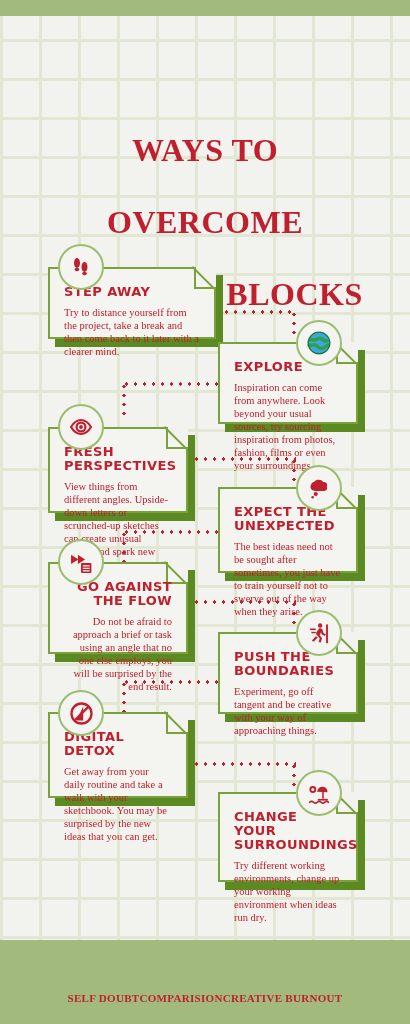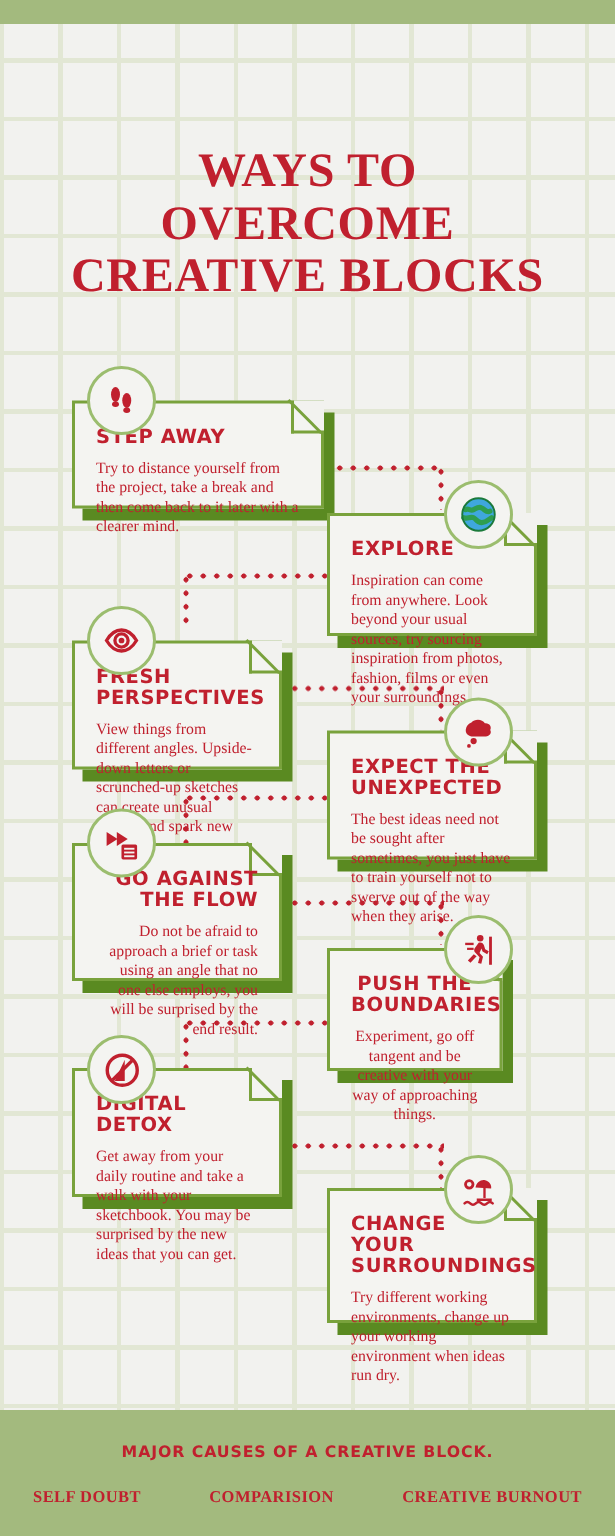--- a/index.html
+++ b/index.html
@@ -26,21 +26,21 @@
   
   .title{
     position:absolute;left:0;top:96px;width:410px;
     text-align:center;
     font-family:"Liberation Serif",serif;
     font-weight:bold;
     font-size:32px;line-height:35px;
     letter-spacing:.5px;
     color:#c0202e;
   }
-  .title span{display:block;}
+  .title span{display:block;margin-top:37px;}
 
   
   .card{position:absolute;}
   .shade{
     position:absolute;left:7px;top:8px;
     width:100%;height:100%;
     background:#5a8a21;
   }
   .sheet{
     position:absolute;left:0;top:0;
@@ -110,21 +110,21 @@
   }
 
   
   .foot-title{
     position:absolute;left:0;top:22px;width:410px;text-align:center;
     font-family:"DejaVu Sans",sans-serif;font-weight:bold;
     font-size:10.5px;letter-spacing:.6px;color:#c0202e;
   }
   .foot-row{
     position:absolute;left:22px;top:52px;width:366px;
-    display:flex;justify-content:space-between;align-items:center;
+    display:flex;justify-content:center;align-items:center;
   }
   .foot-item{
     font-family:"Liberation Serif",serif;font-weight:bold;
     font-size:11px;letter-spacing:.3px;color:#c0202e;white-space:nowrap;
   }
 </style>
 </head>
 <body>
 
 <div id="page">
@@ -245,21 +245,21 @@
     <svg width="25" height="25" viewBox="0 0 24 24" aria-hidden="true">
       <path d="M2 4.5 9 9 2 13.5z" fill="#c0202e"></path>
       <path d="M8.5 4.5 15.5 9 8.5 13.5z" fill="#c0202e"></path>
       <rect x="11.5" y="12.5" width="10" height="9.5" rx="1" fill="#c0202e"></rect>
       <rect x="13.2" y="14.6" width="6.6" height="1.2" fill="#f4f4f1"></rect>
       <rect x="13.2" y="17" width="6.6" height="1.2" fill="#f4f4f1"></rect>
       <rect x="13.2" y="19.4" width="6.6" height="1.2" fill="#f4f4f1"></rect>
     </svg>
   </div>
 
-  <div class="card" style="left:218px;top:632px;width:117px;height:82px;text-align:center;">
+  <div class="card" style="left:218px;top:632px;width:140px;height:82px;">
     <div class="shade"></div>
     <div class="sheet">
       <div class="fold"></div>
       <div class="body">
         <p class="head">PUSH THE BOUNDARIES</p>
         <p class="desc">Experiment, go off tangent and be creative with your way of approaching things.</p>
       </div>
     </div>
   </div>
   <div class="badge" style="left:296px;top:610px;">
@@ -305,21 +305,20 @@
     <svg width="25" height="25" viewBox="0 0 24 24" aria-hidden="true">
       <circle cx="5.6" cy="8.2" r="2.4" fill="none" stroke="#c0202e" stroke-width="1.8"></circle>
       <path d="M9.6 10.2c.6-3.2 3.4-5.2 6.2-4.6 2.6.6 4.2 3 3.8 5.2z" fill="#c0202e"></path>
       <rect x="14.6" y="9.6" width="1.5" height="7.4" fill="#c0202e"></rect>
       <path d="M10.4 17.2h9.6v1.6h-9.6z" fill="#c0202e"></path>
       <path d="M2.6 20.4c1.2-1.2 2.4-1.2 3.6 0s2.4 1.2 3.6 0 2.4-1.2 3.6 0 2.4 1.2 3.6 0 2.4-1.2 3.6 0" fill="none" stroke="#c0202e" stroke-width="1.6" stroke-linecap="round"></path>
     </svg>
   </div>
 
   <div class="bar bar-bottom">
-    <div class="foot-title">MAJOR CAUSES OF A CREATIVE BLOCK.</div>
     <div class="foot-row">
       <span class="foot-item">SELF DOUBT</span>
       <span class="foot-item">COMPARISION</span>
       <span class="foot-item">CREATIVE BURNOUT</span>
     </div>
   </div>
 
 </div>
 
 </body></html>

